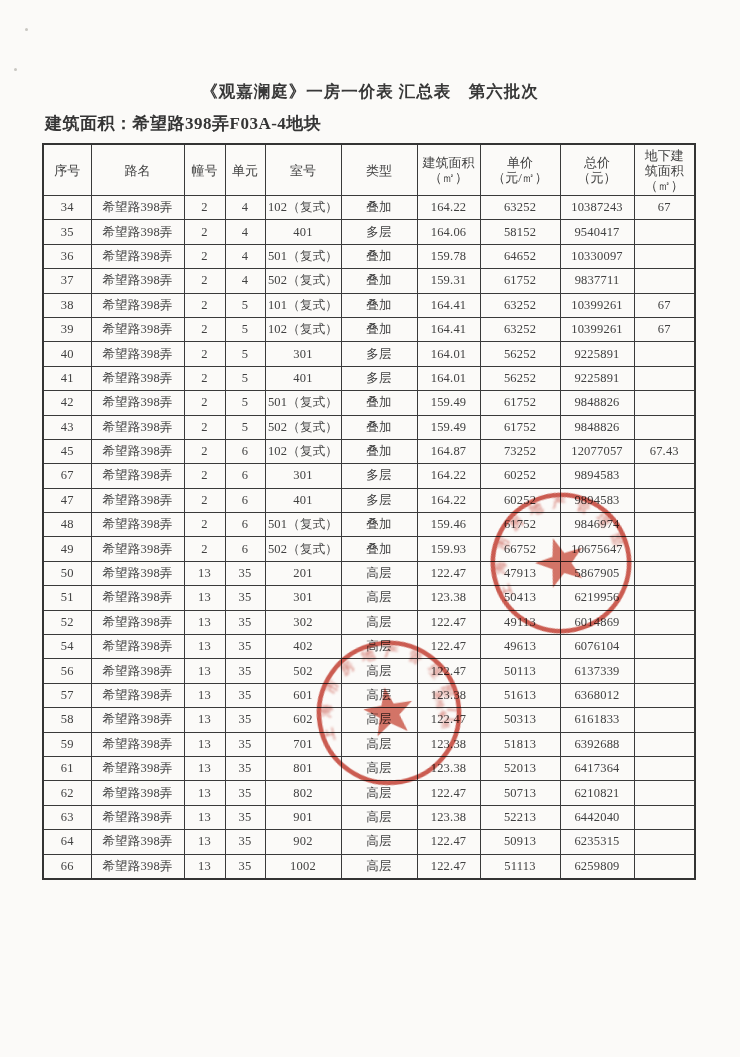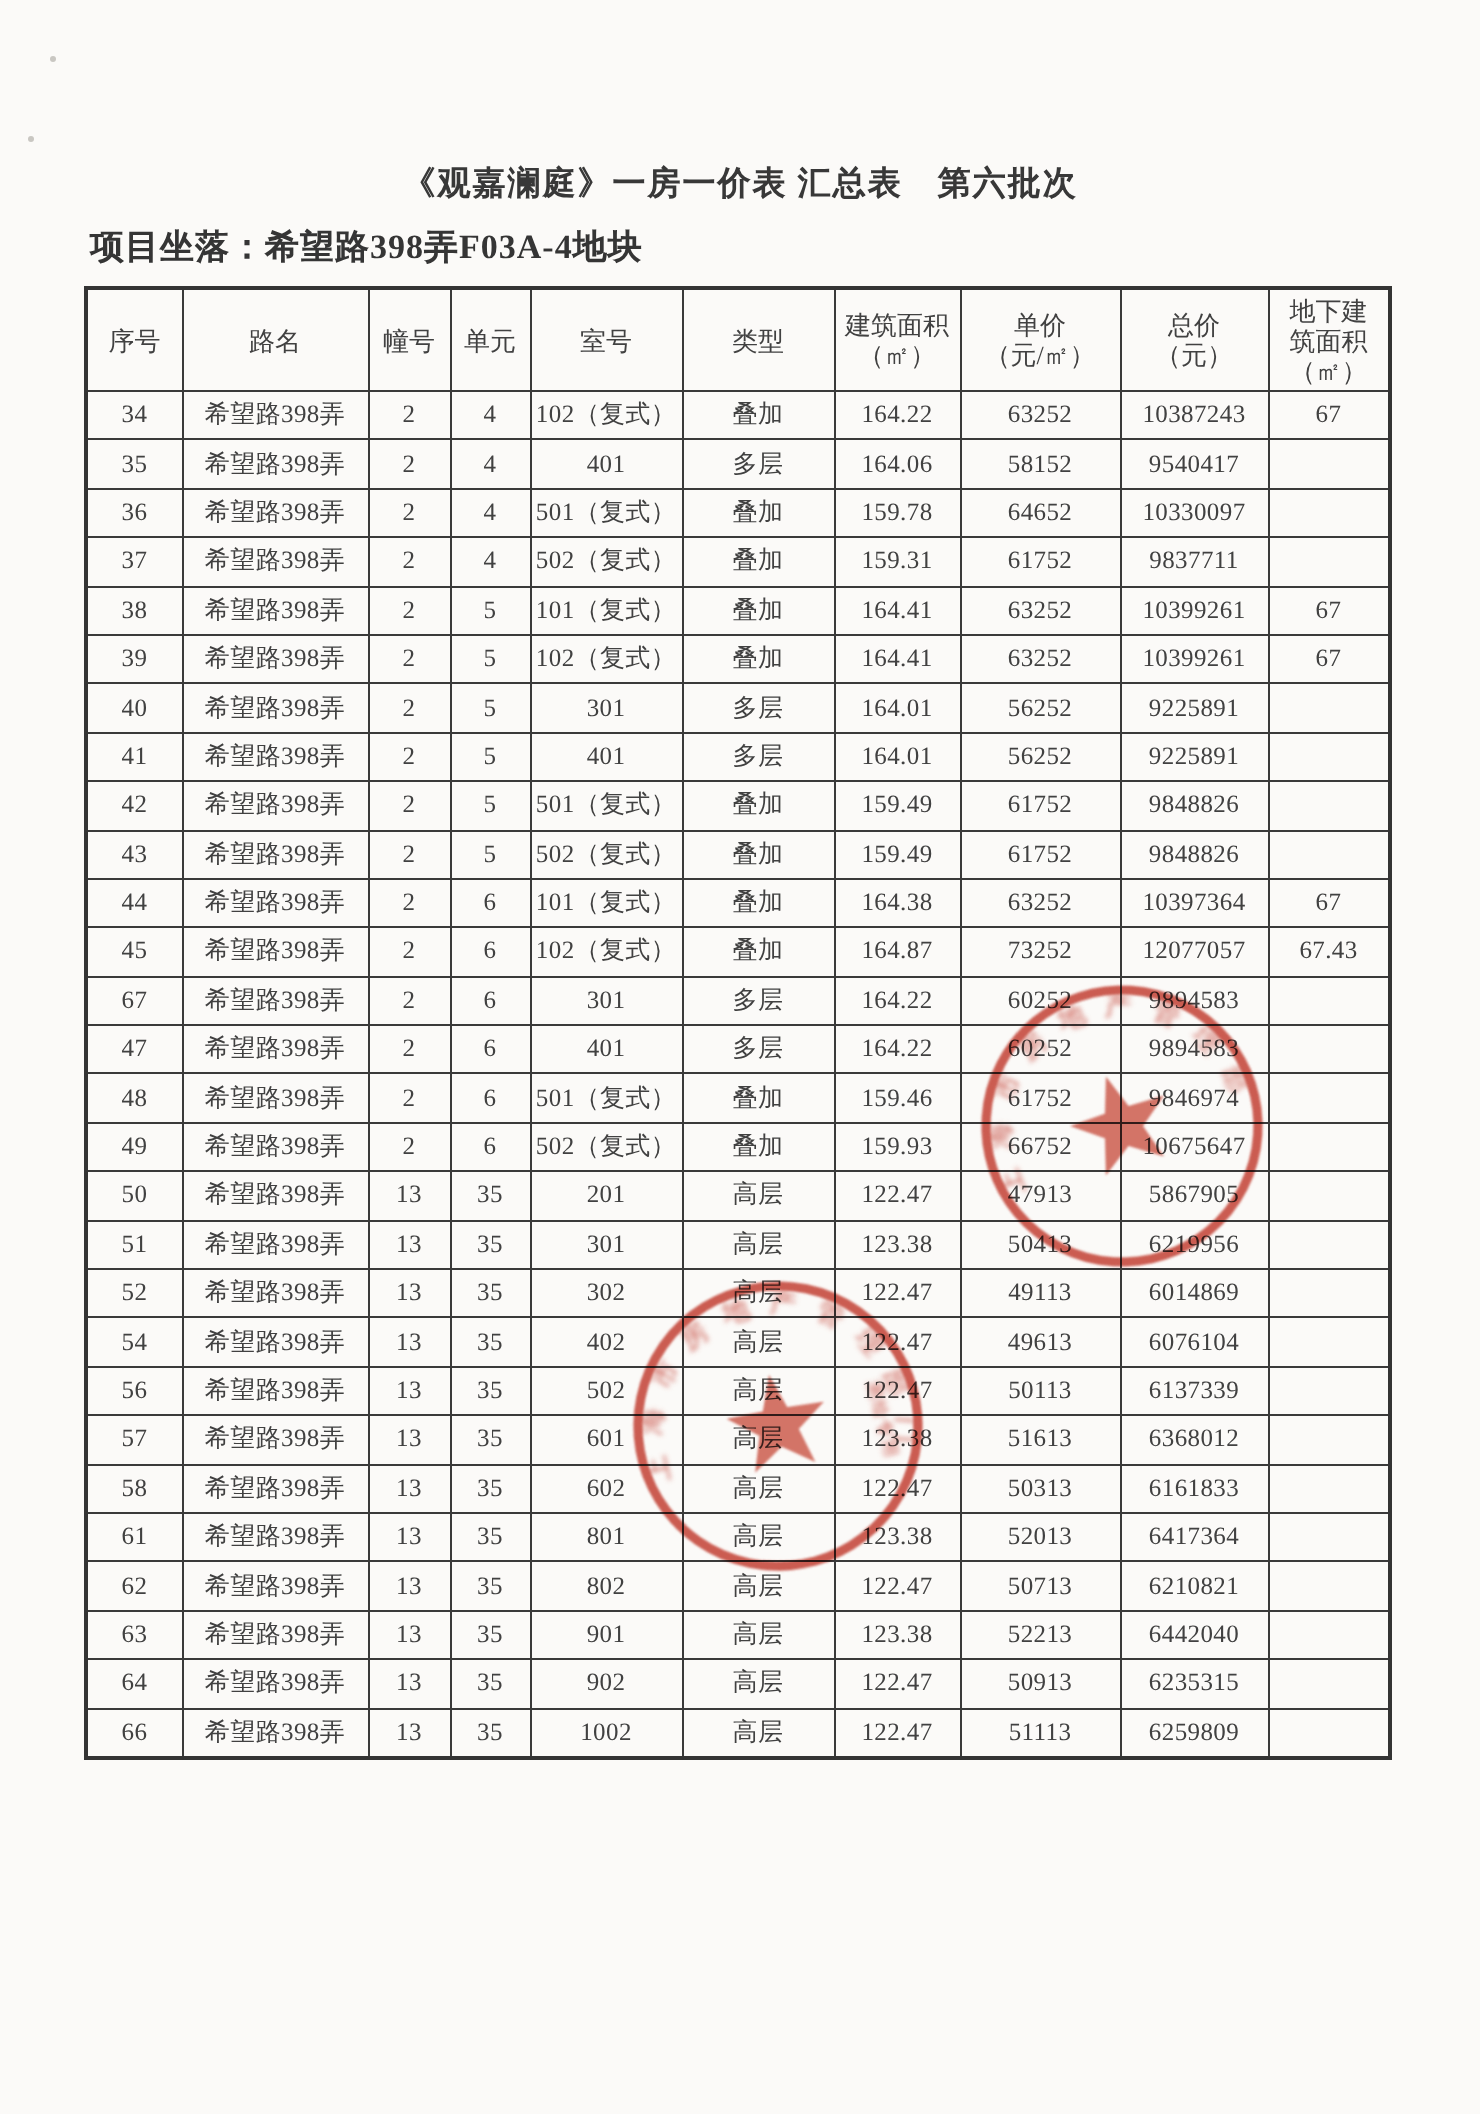--- a/index.html
+++ b/index.html
@@ -71,21 +71,21 @@
   .blur05{filter:blur(.5px);}
   .speck{position:absolute;width:3px;height:3px;border-radius:50%;background:#c9c7c2;}
 </style>
 </head>
 <body>
 
 <div class="page">
 
   <div class="doc-title">《观嘉澜庭》一房一价表 汇总表　第六批次</div>
 
-  <div class="doc-subtitle">项目坐落：希望路398弄F03A-4地块</div>
+  <div class="doc-subtitle">建筑面积：希望路398弄F03A-4地块</div>
 
   <table class="price-table">
     <colgroup>
       <col style="width:48px">
         <col style="width:93px">
         <col style="width:41px">
       <col style="width:40px">
         <col style="width:76px">
         <col style="width:76px">
       <col style="width:63px">
@@ -227,32 +227,20 @@
           <td>2</td>
           <td>5</td>
           <td>502（复式）</td>
           <td>叠加</td>
           <td>159.49</td>
           <td>61752</td>
           <td>9848826</td>
           <td></td>
         </tr>
         <tr>
-          <td>44</td>
-          <td>希望路398弄</td>
-          <td>2</td>
-          <td>6</td>
-          <td>101（复式）</td>
-          <td>叠加</td>
-          <td>164.38</td>
-          <td>63252</td>
-          <td>10397364</td>
-          <td>67</td>
-        </tr>
-        <tr>
           <td>45</td>
           <td>希望路398弄</td>
           <td>2</td>
           <td>6</td>
           <td>102（复式）</td>
           <td>叠加</td>
           <td>164.87</td>
           <td>73252</td>
           <td>12077057</td>
           <td>67.43</td>
@@ -380,20 +368,32 @@
         <tr>
           <td>58</td>
           <td>希望路398弄</td>
           <td>13</td>
           <td>35</td>
           <td>602</td>
           <td>高层</td>
           <td>122.47</td>
           <td>50313</td>
           <td>6161833</td>
+          <td></td>
+        </tr>
+        <tr>
+          <td>59</td>
+          <td>希望路398弄</td>
+          <td>13</td>
+          <td>35</td>
+          <td>701</td>
+          <td>高层</td>
+          <td>123.38</td>
+          <td>51813</td>
+          <td>6392688</td>
           <td></td>
         </tr>
         <tr>
           <td>61</td>
           <td>希望路398弄</td>
           <td>13</td>
           <td>35</td>
           <td>801</td>
           <td>高层</td>
           <td>123.38</td>

